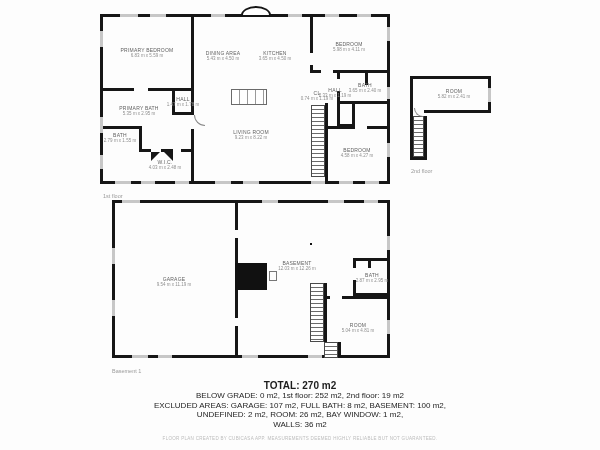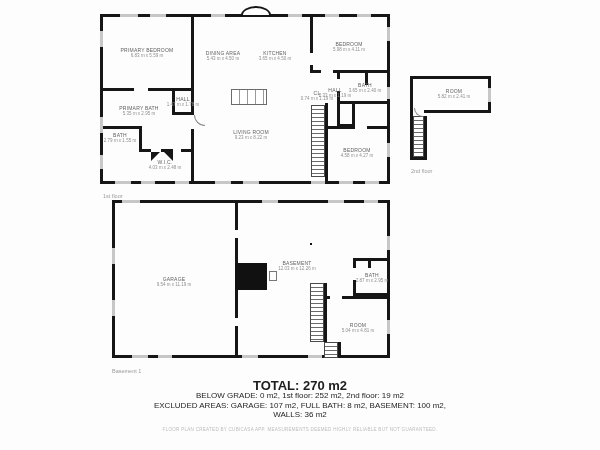--- a/index.html
+++ b/index.html
@@ -14,21 +14,21 @@
   .stairs{position:absolute;border:1px solid #4a4a4a;background:repeating-linear-gradient(180deg,#ffffff 0 3px,#6a6a6a 3px 4px);box-sizing:border-box;}
   .island{position:absolute;border:1px solid #6a6a6a;background:repeating-linear-gradient(90deg,#fff 0 7px,#9a9a9a 7px 8px);box-sizing:border-box;}
   .blackblock{position:absolute;background:#111;}
   .bay{position:absolute;border:2px solid #161616;border-bottom:none;border-radius:50% 50% 0 0/100% 100% 0 0;background:#fff;box-sizing:border-box;}
   .triL{position:absolute;width:0;height:0;border-left:9px solid #161616;border-bottom:9px solid transparent;}
   .triR{position:absolute;width:0;height:0;border-right:9px solid #161616;border-bottom:9px solid transparent;}
   .fixture{position:absolute;border:1px solid #777;box-sizing:border-box;background:linear-gradient(180deg,transparent 45%,#999 45%,#999 55%,transparent 55%);}
   .dot{position:absolute;width:2px;height:2px;background:#111;}
   .arc{position:absolute;border-left:1px solid #8a8a8a;border-bottom:1px solid #8a8a8a;border-radius:0 0 0 100%;}
   #summary{position:absolute;left:0;top:380px;width:600px;text-align:center;color:#1d1d1d;}
-  #summary .tot{font-size:13px;font-weight:bold;line-height:11px;}
+  #summary .tot{font-size:10px;font-weight:bold;line-height:11px;}
   #summary .ln{font-size:8px;line-height:9.5px;}
   #summary .disc{font-size:4.5px;color:#bcbcbc;margin-top:7px;letter-spacing:.3px;}
 </style>
 </head>
 <body>
 
 <div id="canvas">
 
   <div class="plan" style="left:100px;top:14px;width:284px;height:164px;border:3px solid #161616;">
 
@@ -218,17 +218,18 @@
       <span class="rn">ROOM</span>
       <span class="rd">5.04 m x 4.81 m</span>
     </div>
     <div class="fl" style="left:0;top:168px;">Basement 1</div>
   </div>
 
   <div id="summary">
     <div class="tot">TOTAL: 270 m2</div>
     <div class="ln">BELOW GRADE: 0 m2, 1st floor: 252 m2, 2nd floor: 19 m2</div>
     <div class="ln">EXCLUDED AREAS: GARAGE: 107 m2, FULL BATH: 8 m2, BASEMENT: 100 m2,</div>
+    <div class="ln">UNDEFINED: 2 m2, ROOM: 26 m2, BAY WINDOW: 1 m2,</div>
     <div class="ln">WALLS: 36 m2</div>
     <div class="disc">FLOOR PLAN CREATED BY CUBICASA APP. MEASUREMENTS DEEMED HIGHLY RELIABLE BUT NOT GUARANTEED.</div>
   </div>
 
 </div>
 
 </body></html>

